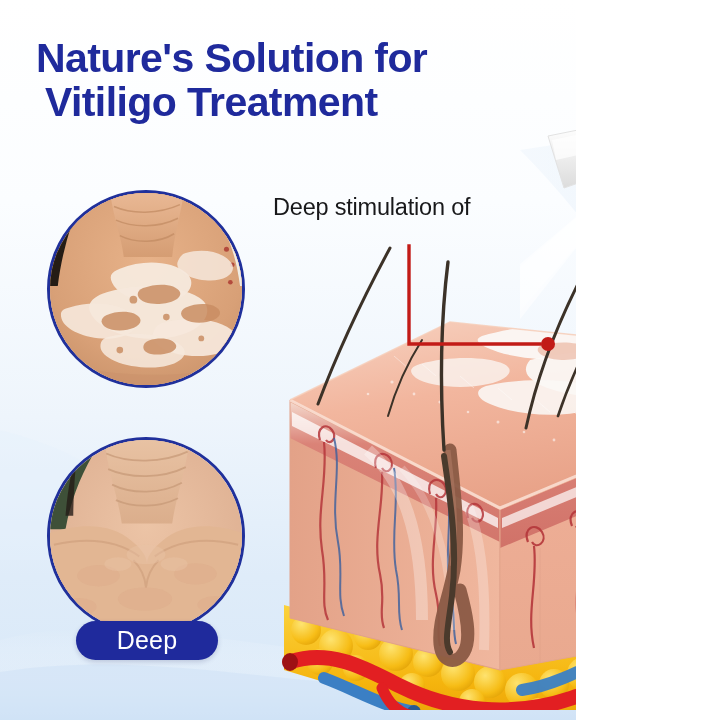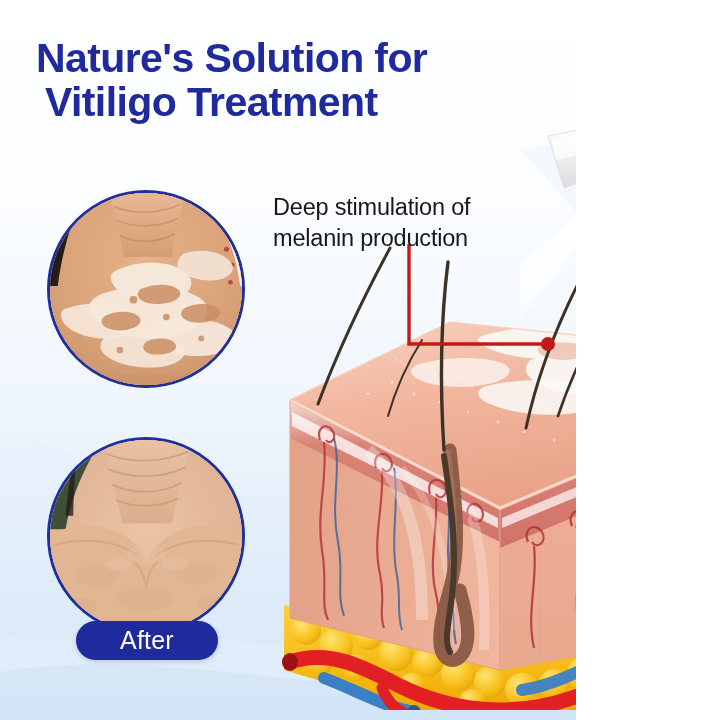--- a/index.html
+++ b/index.html
@@ -374,21 +374,20 @@
     </svg>
   </div>
 
   <svg class="pointer" viewBox="0 0 720 720">
     <path d="M409,246 L409,344 L540,344" fill="none" stroke="#c21b17" stroke-width="3.4" stroke-linecap="square"></path>
     <circle cx="548" cy="344" r="7" fill="#c21b17"></circle>
   </svg>
 
   <div class="annotation">
     <div>Deep stimulation of</div>
-    <div>melanin production</div>
   </div>
 
   <div class="photo" id="photo-before">
     <svg class="photo-inner" viewBox="0 0 198 198" preserveAspectRatio="xMidYMid slice">
       <defs>
         <radialGradient id="skinB" cx="0.5" cy="0.35" r="0.85">
           <stop offset="0%" stop-color="#e7b289"></stop>
           <stop offset="60%" stop-color="#d8a077"></stop>
           <stop offset="100%" stop-color="#c08a62"></stop>
         </radialGradient>
@@ -491,15 +490,15 @@
       </g>
       <g fill="#e9c3a6" opacity="0.45">
         <ellipse cx="99" cy="118" rx="20" ry="10"></ellipse>
         <ellipse cx="70" cy="128" rx="14" ry="7"></ellipse>
         <ellipse cx="128" cy="128" rx="14" ry="7"></ellipse>
       </g>
 
       <path d="M0,176 C50,192 150,192 198,176 L198,198 L0,198 Z" fill="#d3a284" opacity="0.45"></path>
     </svg>
   </div>
-  <div class="badge" id="badge-after">After</div>
+  <div class="badge" id="badge-after">Deep</div>
 
 </div>
 
 </body></html>

